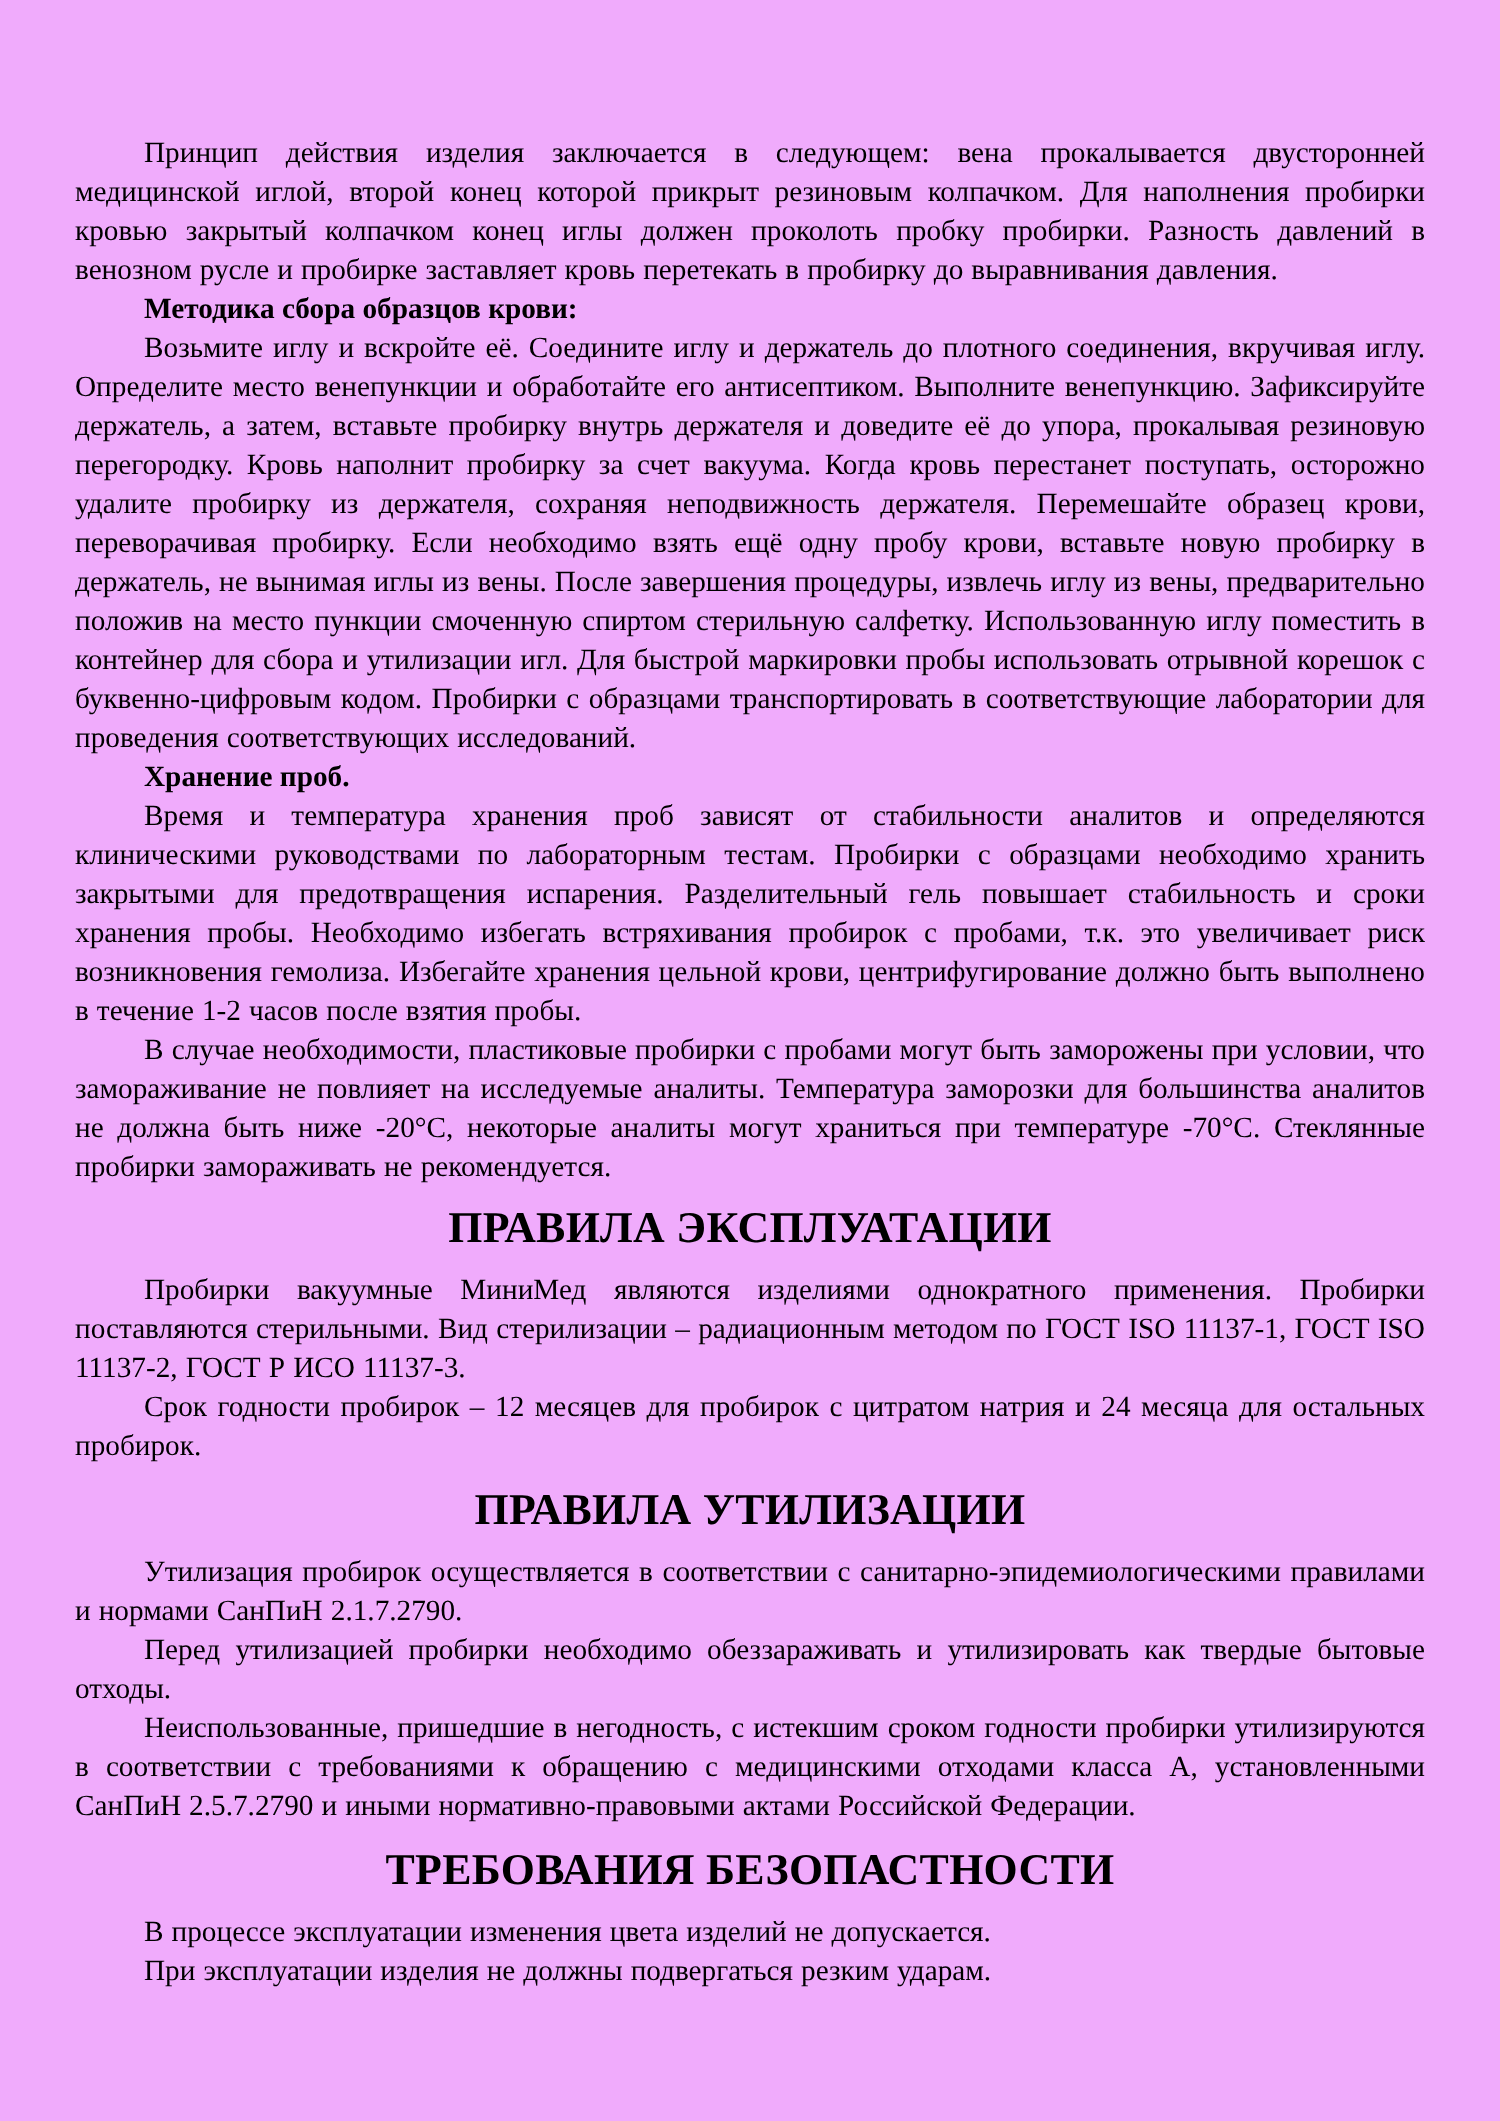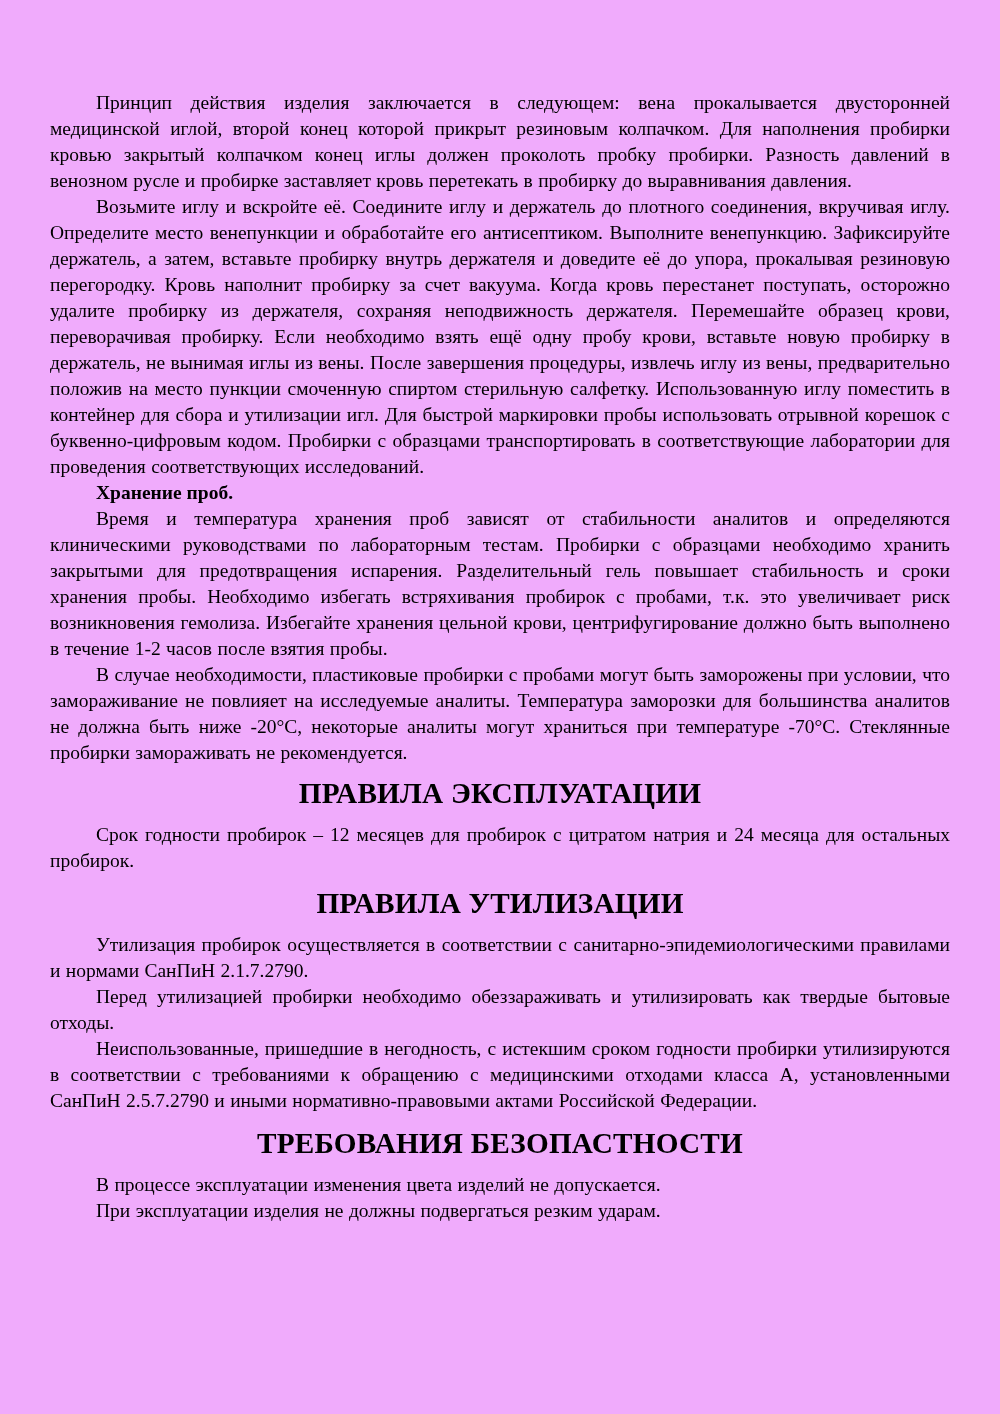--- a/index.html
+++ b/index.html
@@ -42,31 +42,33 @@
     margin-top: 14px;
   }
 </style>
 </head>
 <body>
 
 <div class="page">
 
   <p class="para">Принцип действия изделия заключается в следующем: вена прокалывается двусторонней медицинской иглой, второй конец которой прикрыт резиновым колпачком. Для наполнения пробирки кровью закрытый колпачком конец иглы должен проколоть пробку пробирки. Разность давлений в венозном русле и пробирке заставляет кровь перетекать в пробирку до выравнивания давления.</p>
 
+  <p class="h-inline">Методика сбора образцов крови:</p>
 
   <p class="para">Возьмите иглу и вскройте её. Соедините иглу и держатель до плотного соединения, вкручивая иглу. Определите место венепункции и обработайте его антисептиком. Выполните венепункцию. Зафиксируйте держатель, а затем, вставьте пробирку внутрь держателя и доведите её до упора, прокалывая резиновую перегородку. Кровь наполнит пробирку за счет вакуума. Когда кровь перестанет поступать, осторожно удалите пробирку из держателя, сохраняя неподвижность держателя. Перемешайте образец крови, переворачивая пробирку. Если необходимо взять ещё одну пробу крови, вставьте новую пробирку в держатель, не вынимая иглы из вены. После завершения процедуры, извлечь иглу из вены, предварительно положив на место пункции смоченную спиртом стерильную салфетку. Использованную иглу поместить в контейнер для сбора и утилизации игл. Для быстрой маркировки пробы использовать отрывной корешок с буквенно-цифровым кодом. Пробирки с образцами транспортировать в соответствующие лаборатории для проведения соответствующих исследований.</p>
 
   <p class="h-inline">Хранение проб.</p>
 
   <p class="para">Время и температура хранения проб зависят от стабильности аналитов и определяются клиническими руководствами по лабораторным тестам. Пробирки с образцами необходимо хранить закрытыми для предотвращения испарения. Разделительный гель повышает стабильность и сроки хранения пробы. Необходимо избегать встряхивания пробирок с пробами, т.к. это увеличивает риск возникновения гемолиза. Избегайте хранения цельной крови, центрифугирование должно быть выполнено в течение 1-2 часов после взятия пробы.</p>
 
   <p class="para">В случае необходимости, пластиковые пробирки с пробами могут быть заморожены при условии, что замораживание не повлияет на исследуемые аналиты. Температура заморозки для большинства аналитов не должна быть ниже -20°С, некоторые аналиты могут храниться при температуре -70°С. Стеклянные пробирки замораживать не рекомендуется.</p>
 
   <h2 class="h-center gap-top">ПРАВИЛА ЭКСПЛУАТАЦИИ</h2>
 
+  <p class="para">Пробирки вакуумные МиниМед являются изделиями однократного применения. Пробирки поставляются стерильными. Вид стерилизации – радиационным методом по ГОСТ ISO 11137-1, ГОСТ ISO 11137-2, ГОСТ Р ИСО 11137-3.</p>
 
   <p class="para">Срок годности пробирок – 12 месяцев для пробирок с цитратом натрия и 24 месяца для остальных пробирок.</p>
 
   <h2 class="h-center">ПРАВИЛА УТИЛИЗАЦИИ</h2>
 
   <p class="para">Утилизация пробирок осуществляется в соответствии с санитарно-эпидемиологическими правилами и нормами СанПиН 2.1.7.2790.</p>
 
 
   <p class="para">Перед утилизацией пробирки необходимо обеззараживать и утилизировать как твердые бытовые отходы.</p>
 

